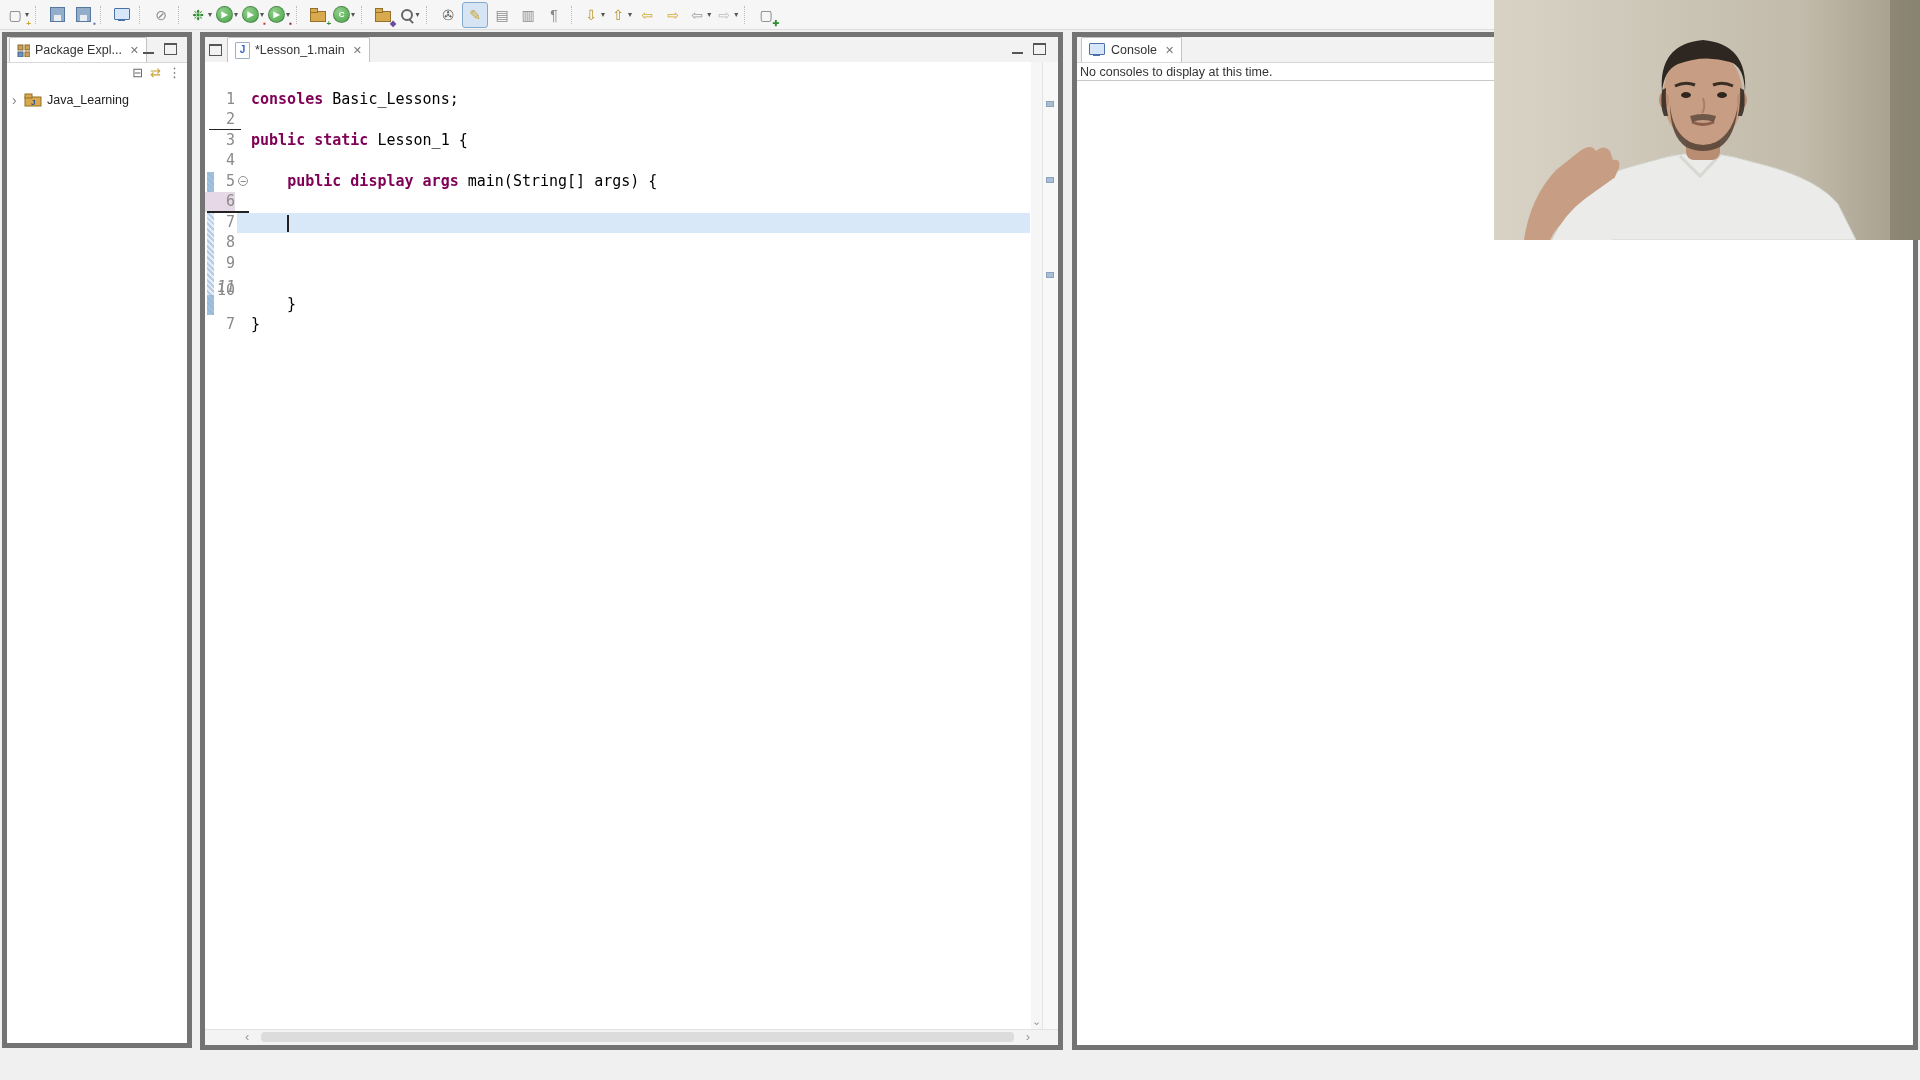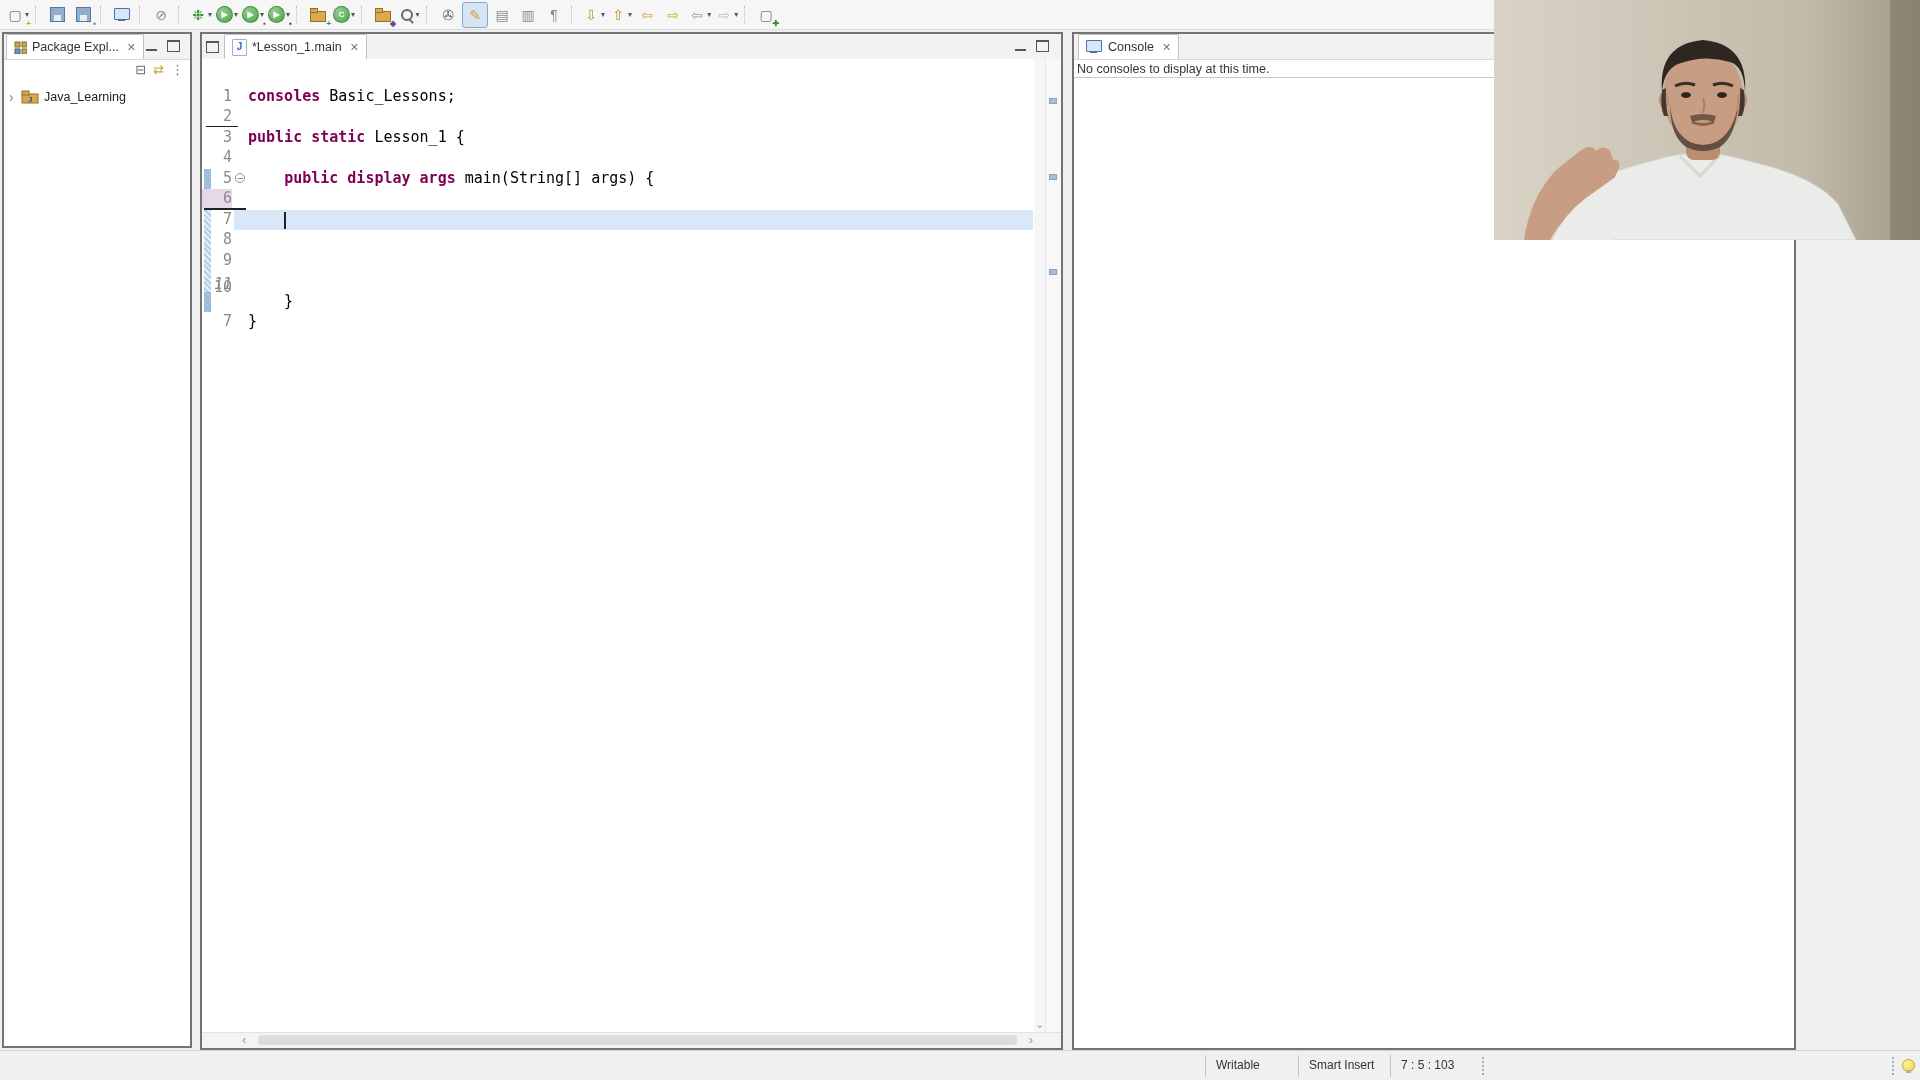--- a/index.html
+++ b/index.html
@@ -21,21 +21,21 @@
   .ticon.floppy{width:13px;height:13px;background:#93aecb;border:1px solid #56789f;position:relative;}
   .ticon.floppy::after{content:"";position:absolute;left:3px;bottom:0;width:7px;height:6px;background:#e9eef5;}
   .ticon.folder{width:14px;height:9px;background:#d9a94e;border:1px solid #94702a;position:relative;margin-top:4px;}
   .ticon.folder::before{content:"";position:absolute;left:-1px;top:-4px;width:6px;height:3px;background:#d9a94e;border:1px solid #94702a;}
   .ticon.cons{width:14px;height:10px;background:#d7e6f8;border:1px solid #4a72a8;border-radius:1px;position:relative;margin-top:-2px;}
   .ticon.cons::after{content:"";position:absolute;left:3px;top:10px;width:7px;height:2px;background:#4a72a8;}
   .tbadge{position:absolute;right:-1px;bottom:-1px;font-size:8px;line-height:8px;font-weight:bold;}
   .tdd{font-size:8px;color:#555;margin-left:1px;}
   .tsep{width:4px;height:18px;border-left:1px dotted #bdbdbd;margin:0 4px;}
   
-  .panel{position:absolute;background:#fff;border:2px solid #737373;box-sizing:border-box;}
+  .panel{position:absolute;background:#fff;border:5px solid #737373;box-sizing:border-box;}
   .tabstrip{position:absolute;left:0;right:0;top:0;height:25px;background:#f2f2f2;border-bottom:1px solid #d8d8d8;}
   .tab{position:absolute;top:0;height:25px;background:#fff;border:1px solid #c2c2c2;border-bottom:none;
     display:flex;align-items:center;padding:0 7px;box-sizing:border-box;font-size:12.5px;color:#333;border-radius:2px 2px 0 0;}
   .tab .close{margin-left:8px;color:#777;font-size:11px;}
   .minmax{position:absolute;top:6px;display:flex;gap:10px;}
   .minico{width:11px;height:9px;border-bottom:2px solid #555;}
   .maxico{width:11px;height:9px;border:1px solid #555;border-top:2px solid #555;}
   
   .viewbar{position:absolute;top:27px;right:6px;display:flex;align-items:center;gap:7px;height:18px;}
   .vico{font-size:13px;color:#6b6b6b;line-height:16px;}
@@ -285,21 +285,21 @@
         <div class="rmark" style="top: 210px;"></div>
       </div>
 
     <div class="hscroll">
       <span class="arr" style="left:40px;">‹</span>
       <span class="arr" style="right:28px;">›</span>
       <div class="hthumb" style="left:56px;right:44px;"></div>
     </div>
   </div>
 
-  <div class="panel" style="left:1072px;top:32px;width:724px;height:1018px;">
+  <div class="panel" style="left:1072px;top:32px;width:846px;height:1018px;">
     <div class="tabstrip">
       <div class="tab" style="left:4px;">
         <span class="consicon"></span>
         <span>Console</span>
         <span class="close">✕</span>
       </div>
     </div>
     <div class="console-msg">No consoles to display at this time.</div>
     <div class="console-rule"></div>
   </div>
@@ -338,25 +338,14 @@
       <path d="M 198,122 Q 209,127 220,122" fill="none" stroke="#8a5f4c" stroke-width="3"></path>
 
       <path d="M 176,104 Q 178,132 196,142 Q 209,148 222,142 Q 240,132 244,104 Q 242,136 226,147 Q 209,155 192,147 Q 176,136 176,104 Z" style="fill:var(--beard)" opacity="0.9"></path>
       <path d="M 196,116 Q 209,112 222,116 L 220,122 Q 209,118 198,122 Z" style="fill:var(--beard)" opacity="0.8"></path>
 
       <path d="M 30,240 Q 36,198 62,170 L 86,151 Q 97,143 102,151 Q 110,144 116,151 L 119,160 Q 127,158 125,168 L 120,179 Q 101,196 86,206 Q 62,226 56,240 Z" style="fill:var(--skin)"></path>
       <path d="M 58,240 Q 70,214 92,198 L 120,178 Q 132,190 128,204 L 118,240 Z" style="fill:var(--shirt)"></path>
     </svg>
   </div>
 
-  <div class="statusbar">
-    <span class="ssep" style="left:1205px;"></span>
-    <span class="scell" style="left:1216px;">Writable</span>
-    <span class="ssep" style="left:1298px;"></span>
-    <span class="scell" style="left:1309px;">Smart Insert</span>
-    <span class="ssep" style="left:1390px;"></span>
-    <span class="scell" style="left:1401px;">7 : 5 : 103</span>
-    <span class="sdots" style="left:1482px;"></span>
-    <span class="sdots" style="left:1892px;"></span>
-    <span class="bulb" style="left:1902px;"></span>
-  </div>
 
 </div>
 
 </body></html>

